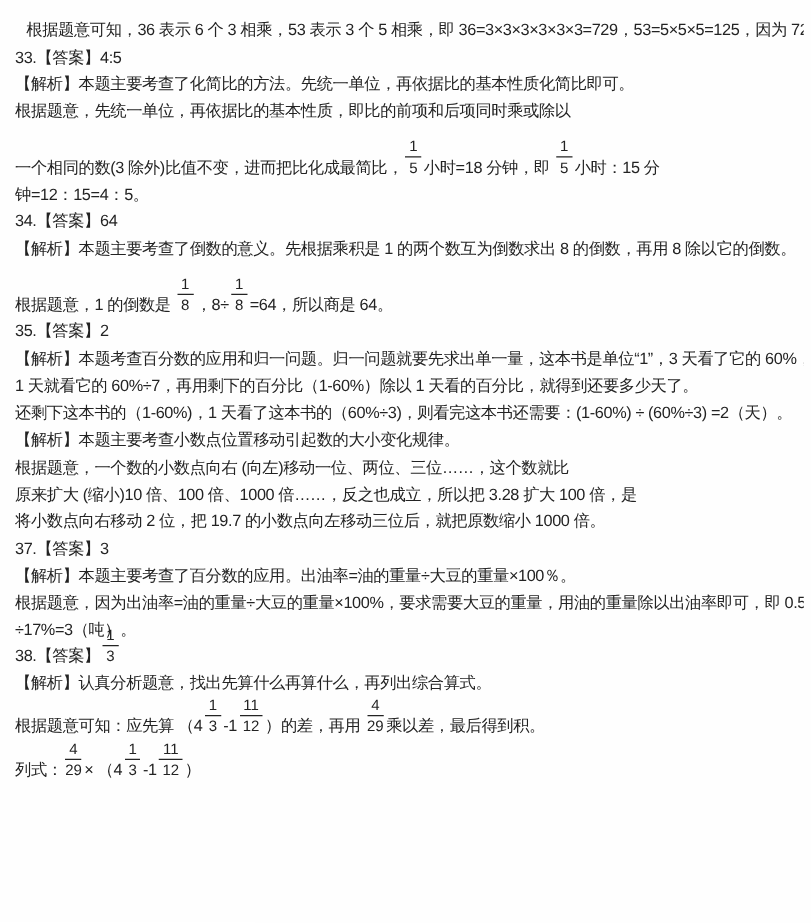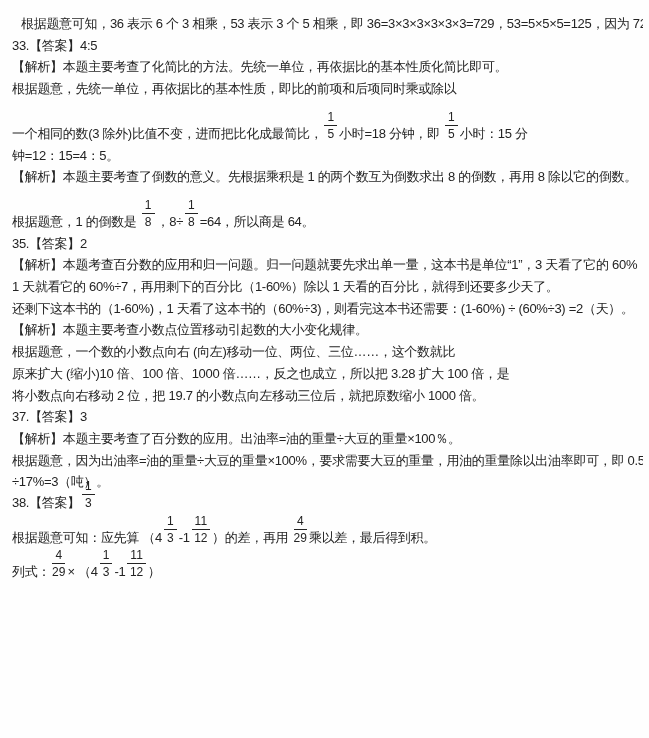--- a/index.html
+++ b/index.html
@@ -51,31 +51,33 @@
 <body>
 
 <div class="page" style="background: rgb(254, 254, 254); color: rgb(35, 35, 35);">
   <div class="doc">
       <div class="line indent"><span>根据题意可知，36 表示 6 个 3 相乘，53 表示 3 个 5 相乘，即 36=3×3×3×3×3×3=729，53=5×5×5=125，因为 729</span></div>
       <div class="line"><span>33.【答案】4:5</span></div>
       <div class="line"><span>【解析】本题主要考查了化简比的方法。先统一单位，再依据比的基本性质化简比即可。</span></div>
       <div class="line"><span>根据题意，先统一单位，再依据比的基本性质，即比的前项和后项同时乘或除以</span></div>
       <div class="line frac-gap"><span>一个相同的数(3 除外)比值不变，进而把比化成最简比，</span><span class="frac"><span class="num" style="border-bottom-color: rgb(35, 35, 35);">1</span><span class="den">5</span></span><span>小时=18 分钟，即 </span><span class="frac"><span class="num" style="border-bottom-color: rgb(35, 35, 35);">1</span><span class="den">5</span></span><span>小时：15 分</span></div>
       <div class="line"><span>钟=12：15=4：5。</span></div>
+      <div class="line"><span>34.【答案】64</span></div>
       <div class="line"><span>【解析】本题主要考查了倒数的意义。先根据乘积是 1 的两个数互为倒数求出 8 的倒数，再用 8 除以它的倒数。</span></div>
       <div class="line frac-gap"><span>根据题意，1 的倒数是 </span><span class="frac"><span class="num" style="border-bottom-color: rgb(35, 35, 35);">1</span><span class="den">8</span></span><span>，8÷</span><span class="frac"><span class="num" style="border-bottom-color: rgb(35, 35, 35);">1</span><span class="den">8</span></span><span>=64，所以商是 64。</span></div>
       <div class="line"><span>35.【答案】2</span></div>
       <div class="line"><span>【解析】本题考查百分数的应用和归一问题。归一问题就要先求出单一量，这本书是单位“1”，3 天看了它的 60%，那</span></div>
       <div class="line"><span>1 天就看它的 60%÷7，再用剩下的百分比（1-60%）除以 1 天看的百分比，就得到还要多少天了。</span></div>
       <div class="line"><span>还剩下这本书的（1-60%)，1 天看了这本书的（60%÷3)，则看完这本书还需要：(1-60%) ÷ (60%÷3) =2（天）。</span></div>
       <div class="line"><span>【解析】本题主要考查小数点位置移动引起数的大小变化规律。</span></div>
       <div class="line"><span>根据题意，一个数的小数点向右 (向左)移动一位、两位、三位……，这个数就比</span></div>
       <div class="line"><span>原来扩大 (缩小)10 倍、100 倍、1000 倍……，反之也成立，所以把 3.28 扩大 100 倍，是</span></div>
       <div class="line"><span>将小数点向右移动 2 位，把 19.7 的小数点向左移动三位后，就把原数缩小 1000 倍。</span></div>
       <div class="line"><span>37.【答案】3</span></div>
       <div class="line"><span>【解析】本题主要考查了百分数的应用。出油率=油的重量÷大豆的重量×100％。</span></div>
       <div class="line"><span>根据题意，因为出油率=油的重量÷大豆的重量×100%，要求需要大豆的重量，用油的重量除以出油率即可，即 0.51</span></div>
       <div class="line"><span>÷17%=3（吨）。</span></div>
       <div class="line frac-tight"><span>38.【答案】</span><span class="frac"><span class="num" style="border-bottom-color: rgb(35, 35, 35);">1</span><span class="den">3</span></span></div>
+      <div class="line"><span>【解析】认真分析题意，找出先算什么再算什么，再列出综合算式。</span></div>
       <div class="line"><span>根据题意可知：应先算 （4</span><span class="frac"><span class="num" style="border-bottom-color: rgb(35, 35, 35);">1</span><span class="den">3</span></span><span>-1</span><span class="frac"><span class="num" style="border-bottom-color: rgb(35, 35, 35);">11</span><span class="den">12</span></span><span>）的差，再用 </span><span class="frac"><span class="num" style="border-bottom-color: rgb(35, 35, 35);">4</span><span class="den">29</span></span><span>乘以差，最后得到积。</span></div>
       <div class="line"><span>列式：</span><span class="frac"><span class="num" style="border-bottom-color: rgb(35, 35, 35);">4</span><span class="den">29</span></span><span>× （4</span><span class="frac"><span class="num" style="border-bottom-color: rgb(35, 35, 35);">1</span><span class="den">3</span></span><span>-1</span><span class="frac"><span class="num" style="border-bottom-color: rgb(35, 35, 35);">11</span><span class="den">12</span></span><span>）</span></div>
     </div>
 </div>
 
 </body></html>

